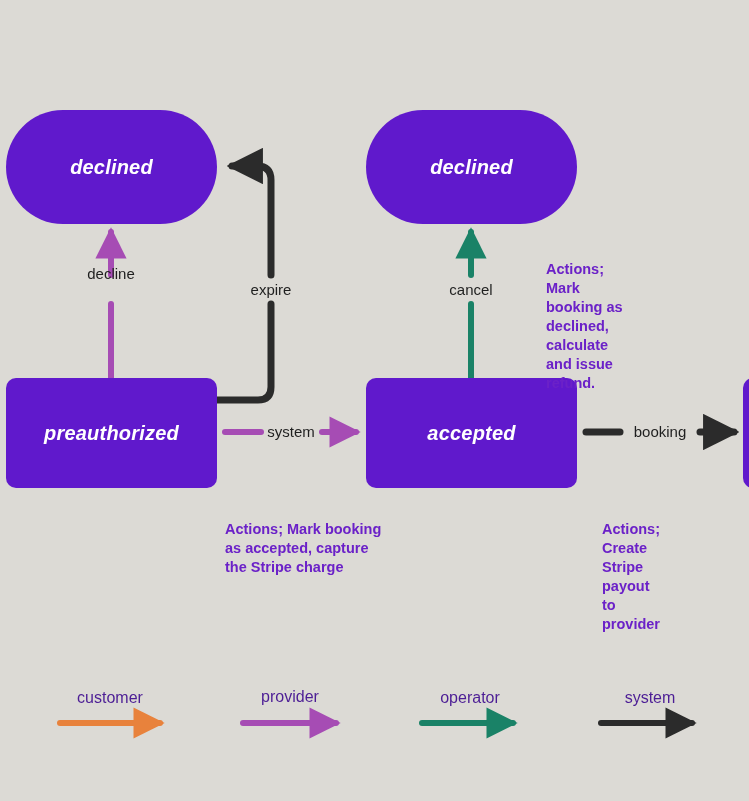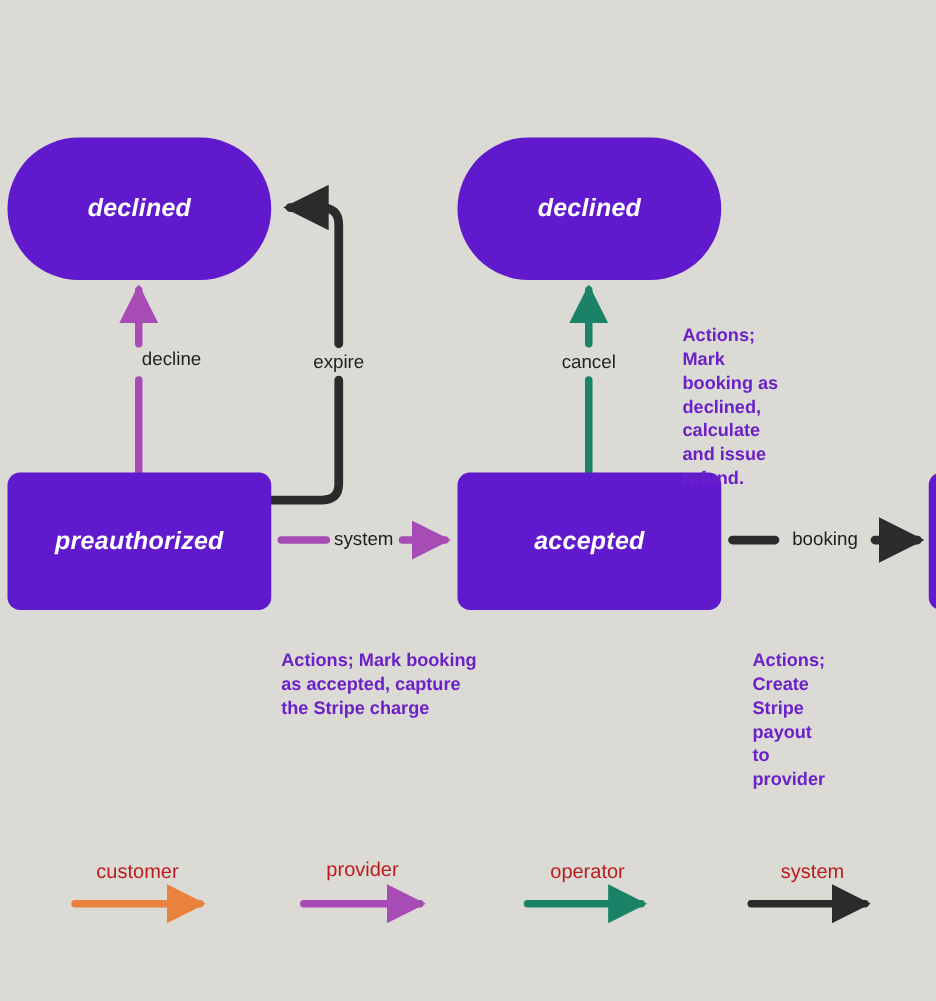--- a/index.html
+++ b/index.html
@@ -45,21 +45,21 @@
   .note {
     position: absolute;
     color: #6b21c8;
     font-size: 14.5px;
     line-height: 19px;
     font-weight: bold;
     white-space: pre-line;
   }
   .legend-label {
     position: absolute;
-    color: #b91c1c;
+    color: #4c1d95;
     font-size: 16px;
     white-space: nowrap;
     text-align: center;
   }
   svg.layer {
     position: absolute;
     left: 0;
     top: 0;
     width: 749px;
     height: 801px;
@@ -139,21 +139,21 @@
   </div>
 
   <div class="state rect" style="left:366px; top:346px; width:211px; height:110px;text-align:center;">
     <span>accepted</span>
   </div>
 
   <div class="state rect" style="left:743px; top:346px; width:60px; height:110px;">
     <span></span>
   </div>
 
-  <div class="edge-label" style="left:61px; top:247px; width:100px;text-align:right;">decline</div>
+  <div class="edge-label" style="left:61px; top:233px; width:100px;">decline</div>
 
   <div class="edge-label" style="left:221px; top:249px; width:100px;">expire</div>
 
   <div class="edge-label" style="left:421px; top:249px; width:100px;">cancel</div>
 
   <div class="edge-label" style="left:241px; top:391px; width:100px;">system</div>
 
   <div class="edge-label" style="left:610px; top:391px; width:100px;">booking</div>
 
   <div class="note" style="left:546px; top:228px;">Actions;

